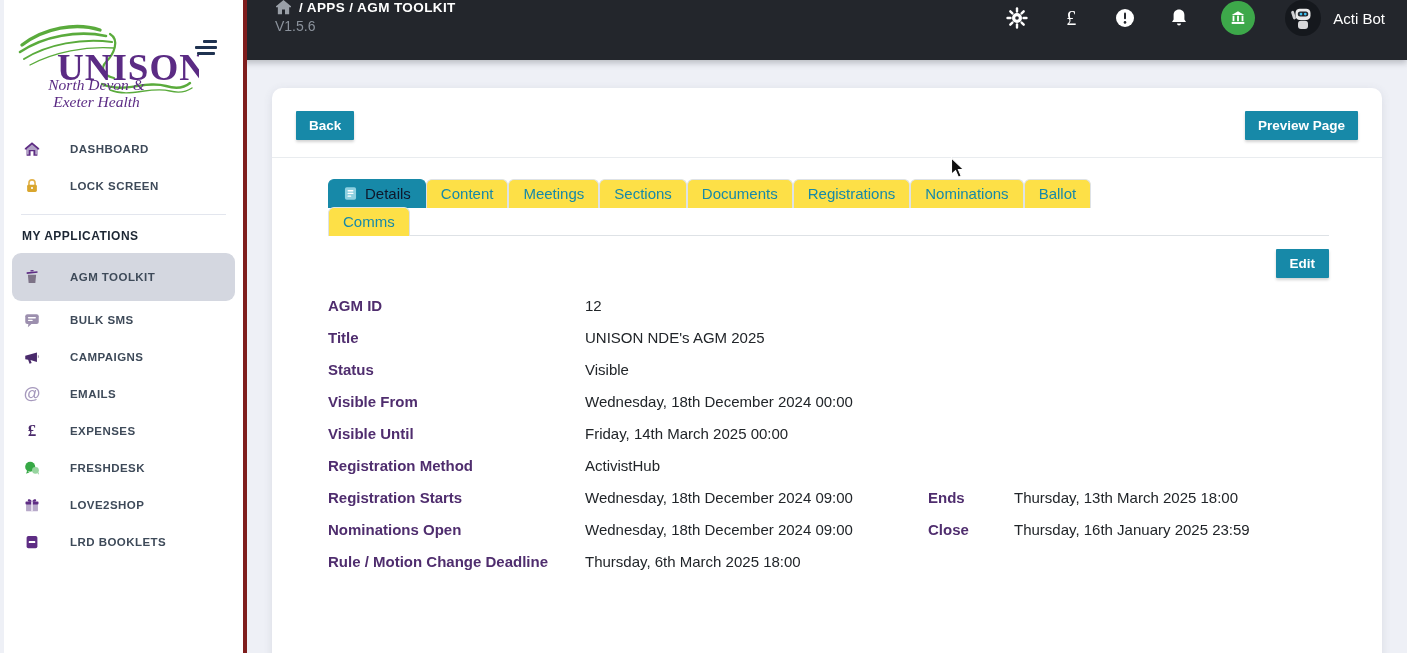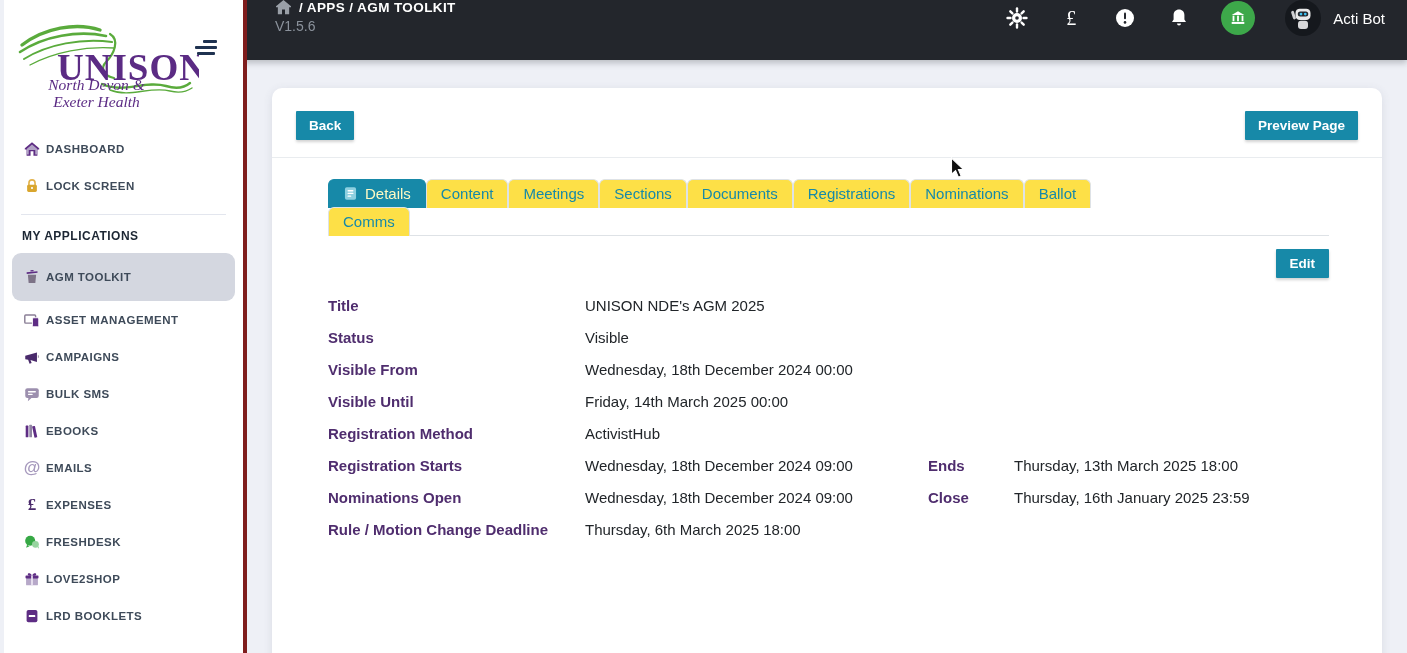--- a/index.html
+++ b/index.html
@@ -16,21 +16,21 @@
     background:#ffffff; z-index:5; border-right:4px solid #7f1d1d;
   }
   .logo-wrap { position:relative; padding:10px 0 0 10px; height:112px; }
   .hamburger { position:absolute; right:26px; top:40px; width:22px; height:16px; cursor:pointer; }
   .hamburger span { display:block; height:3px; background:#1f3250; border-radius:1px; margin-bottom:3px; }
   .hamburger span:nth-child(1){ width:14px; margin-left:8px; }
   .hamburger span:nth-child(2){ width:22px; }
   .hamburger span:nth-child(3){ width:18px; margin-left:2px; }
   .side-nav { padding:18px 8px 0 8px; }
   .nav-item {
-    display:flex; align-items:center; gap:4px;
+    display:flex; align-items:center; gap:28px;
     height:37px; padding:0 10px 0 10px; border-radius:9px; cursor:pointer;
   }
   .nav-item .ic { width:20px; height:20px; flex:0 0 20px; display:flex; align-items:center; justify-content:center; }
   .nav-item .lbl {
     font-size:11.5px; font-weight:700; letter-spacing:.45px; color:#3e4a59;
   }
   .nav-item.active { background:#d4d7e0; height:48px; }
   .side-divider { border-top:1px solid #e3e6ee; margin:10px 9px 12px 9px; }
   .side-section {
     font-size:12px; font-weight:800; letter-spacing:.5px; color:#1c2633;
@@ -74,21 +74,21 @@
   }
   .card-divider { border-top:1px solid #e9ecef; }
   .tab-area { padding:21px 53px 0 56px; }
   .tabs { display:flex; flex-wrap:wrap; border-bottom:1px solid #dee2e6; }
   .tab {
     display:flex; align-items:center; gap:7px;
     border:1px solid #dee2e6; border-bottom:none;
     border-radius:6px 6px 0 0; padding:5px 14px 6px 14px; margin-bottom:-1px;
     color:#1789a8; font-size:15px; text-decoration:none; cursor:pointer; background:#fde047;
   }
-  .tab.active { background:#1789a8; color:#fef9c3; border-color:#1789a8; }
+  .tab.active { background:#1789a8; color:#0f172a; border-color:#1789a8; }
   .tab-break { width:100%; height:0; }
   .tab-content { position:relative; padding:18px 0 30px 0; }
   .edit-btn { position:absolute; right:0; top:13px; padding:7px 14px; }
   .fields { margin-top:36px; }
   .f-row {
     display:grid; grid-template-columns:257px 343px 86px 1fr;
     padding:4px 0; font-size:15px; line-height:24px; align-items:start;
   }
   .f-label { color:#4f2d6e; font-weight:700; padding-right:34px; }
   .f-value { color:#212529; }
@@ -154,63 +154,44 @@
       <span class="ic">
         <svg width="18" height="18" viewBox="0 0 20 20">
             <path d="M4 4.8l12-1.2.2 1.8-12 1.2z" fill="#5e2d84"></path>
             <path d="M8.2 2.6l3.4-.3.2 1.4-3.4.3z" fill="#5e2d84"></path>
             <path d="M5.4 7.4h9.2l-.9 9.4H6.3z" fill="#7d7387"></path>
           </svg>
       </span>
       <span class="lbl">AGM TOOLKIT</span>
     </div>
 
-    <div class="nav-item">
-      <span class="ic">
-        <svg width="18" height="18" viewBox="0 0 20 20">
-            <rect x="2" y="4.5" width="12" height="9" rx="1" fill="none" stroke="#8a7f96" stroke-width="1.6"></rect>
-            <rect x="10.5" y="7.5" width="7" height="10" rx="1.4" fill="#5e2d84" stroke="#fff" stroke-width="1"></rect>
-          </svg>
-      </span>
-      <span class="lbl">ASSET MANAGEMENT</span>
-    </div>
-
-
-    <div class="nav-item">
-      <span class="ic">
-        <svg width="18" height="18" viewBox="0 0 20 20">
-            <path d="M2.5 8.5v4l3.2.5 1.6 4.4 2.3-.7-1.3-3.4 7.2 2.2V5z" fill="#4a2a6b"></path>
-            <path d="M16.5 7.5c1.4.6 1.4 3.4 0 4z" fill="#8a7f96"></path>
-          </svg>
-      </span>
-      <span class="lbl">CAMPAIGNS</span>
-    </div>
+
 
     <div class="nav-item">
       <span class="ic">
         <svg width="18" height="18" viewBox="0 0 20 20">
             <rect x="2.5" y="3.5" width="15" height="11" rx="2.4" fill="#9c8fae"></rect>
             <path d="M6 14.5l-.6 3.6 4-3.6z" fill="#9c8fae"></path>
             <rect x="5.4" y="6.6" width="9" height="1.6" rx=".8" fill="#fff"></rect>
             <rect x="5.4" y="9.6" width="5.5" height="1.6" rx=".8" fill="#fff"></rect>
           </svg>
       </span>
       <span class="lbl">BULK SMS</span>
     </div>
 
     <div class="nav-item">
       <span class="ic">
         <svg width="18" height="18" viewBox="0 0 20 20">
-            <rect x="3" y="4" width="3" height="13" rx=".6" fill="#5e2d84"></rect>
-            <rect x="7" y="3" width="3" height="14" rx=".6" fill="#8f84a2"></rect>
-            <rect x="11.4" y="4.4" width="3.2" height="13" rx=".6" fill="#5e2d84" transform="rotate(-12 13 11)"></rect>
-          </svg>
-      </span>
-      <span class="lbl">EBOOKS</span>
-    </div>
+            <path d="M2.5 8.5v4l3.2.5 1.6 4.4 2.3-.7-1.3-3.4 7.2 2.2V5z" fill="#4a2a6b"></path>
+            <path d="M16.5 7.5c1.4.6 1.4 3.4 0 4z" fill="#8a7f96"></path>
+          </svg>
+      </span>
+      <span class="lbl">CAMPAIGNS</span>
+    </div>
+
 
     <div class="nav-item">
       <span class="ic glyph-ic" style="color:#a violet;">
           <span style="color:#a699bd; font-size:17px; font-weight:700;">@</span>
         </span>
       <span class="lbl">EMAILS</span>
     </div>
 
     <div class="nav-item">
       <span class="ic glyph-ic">
@@ -365,20 +346,26 @@
         <a class="tab">
             <span>Comms</span>
           </a>
       </div>
 
       <div class="tab-content">
         <button class="btn edit-btn">Edit</button>
 
         <div class="fields">
           <div class="f-row">
+            <span class="f-label">AGM ID</span>
+            <span class="f-value">12</span>
+            <span class="f-label"></span>
+              <span class="f-value"></span>
+          </div>
+          <div class="f-row">
             <span class="f-label">Title</span>
             <span class="f-value">UNISON NDE's AGM 2025</span>
             <span class="f-label"></span>
               <span class="f-value"></span>
           </div>
           <div class="f-row">
             <span class="f-label">Status</span>
             <span class="f-value">Visible</span>
             <span class="f-label"></span>
               <span class="f-value"></span>

